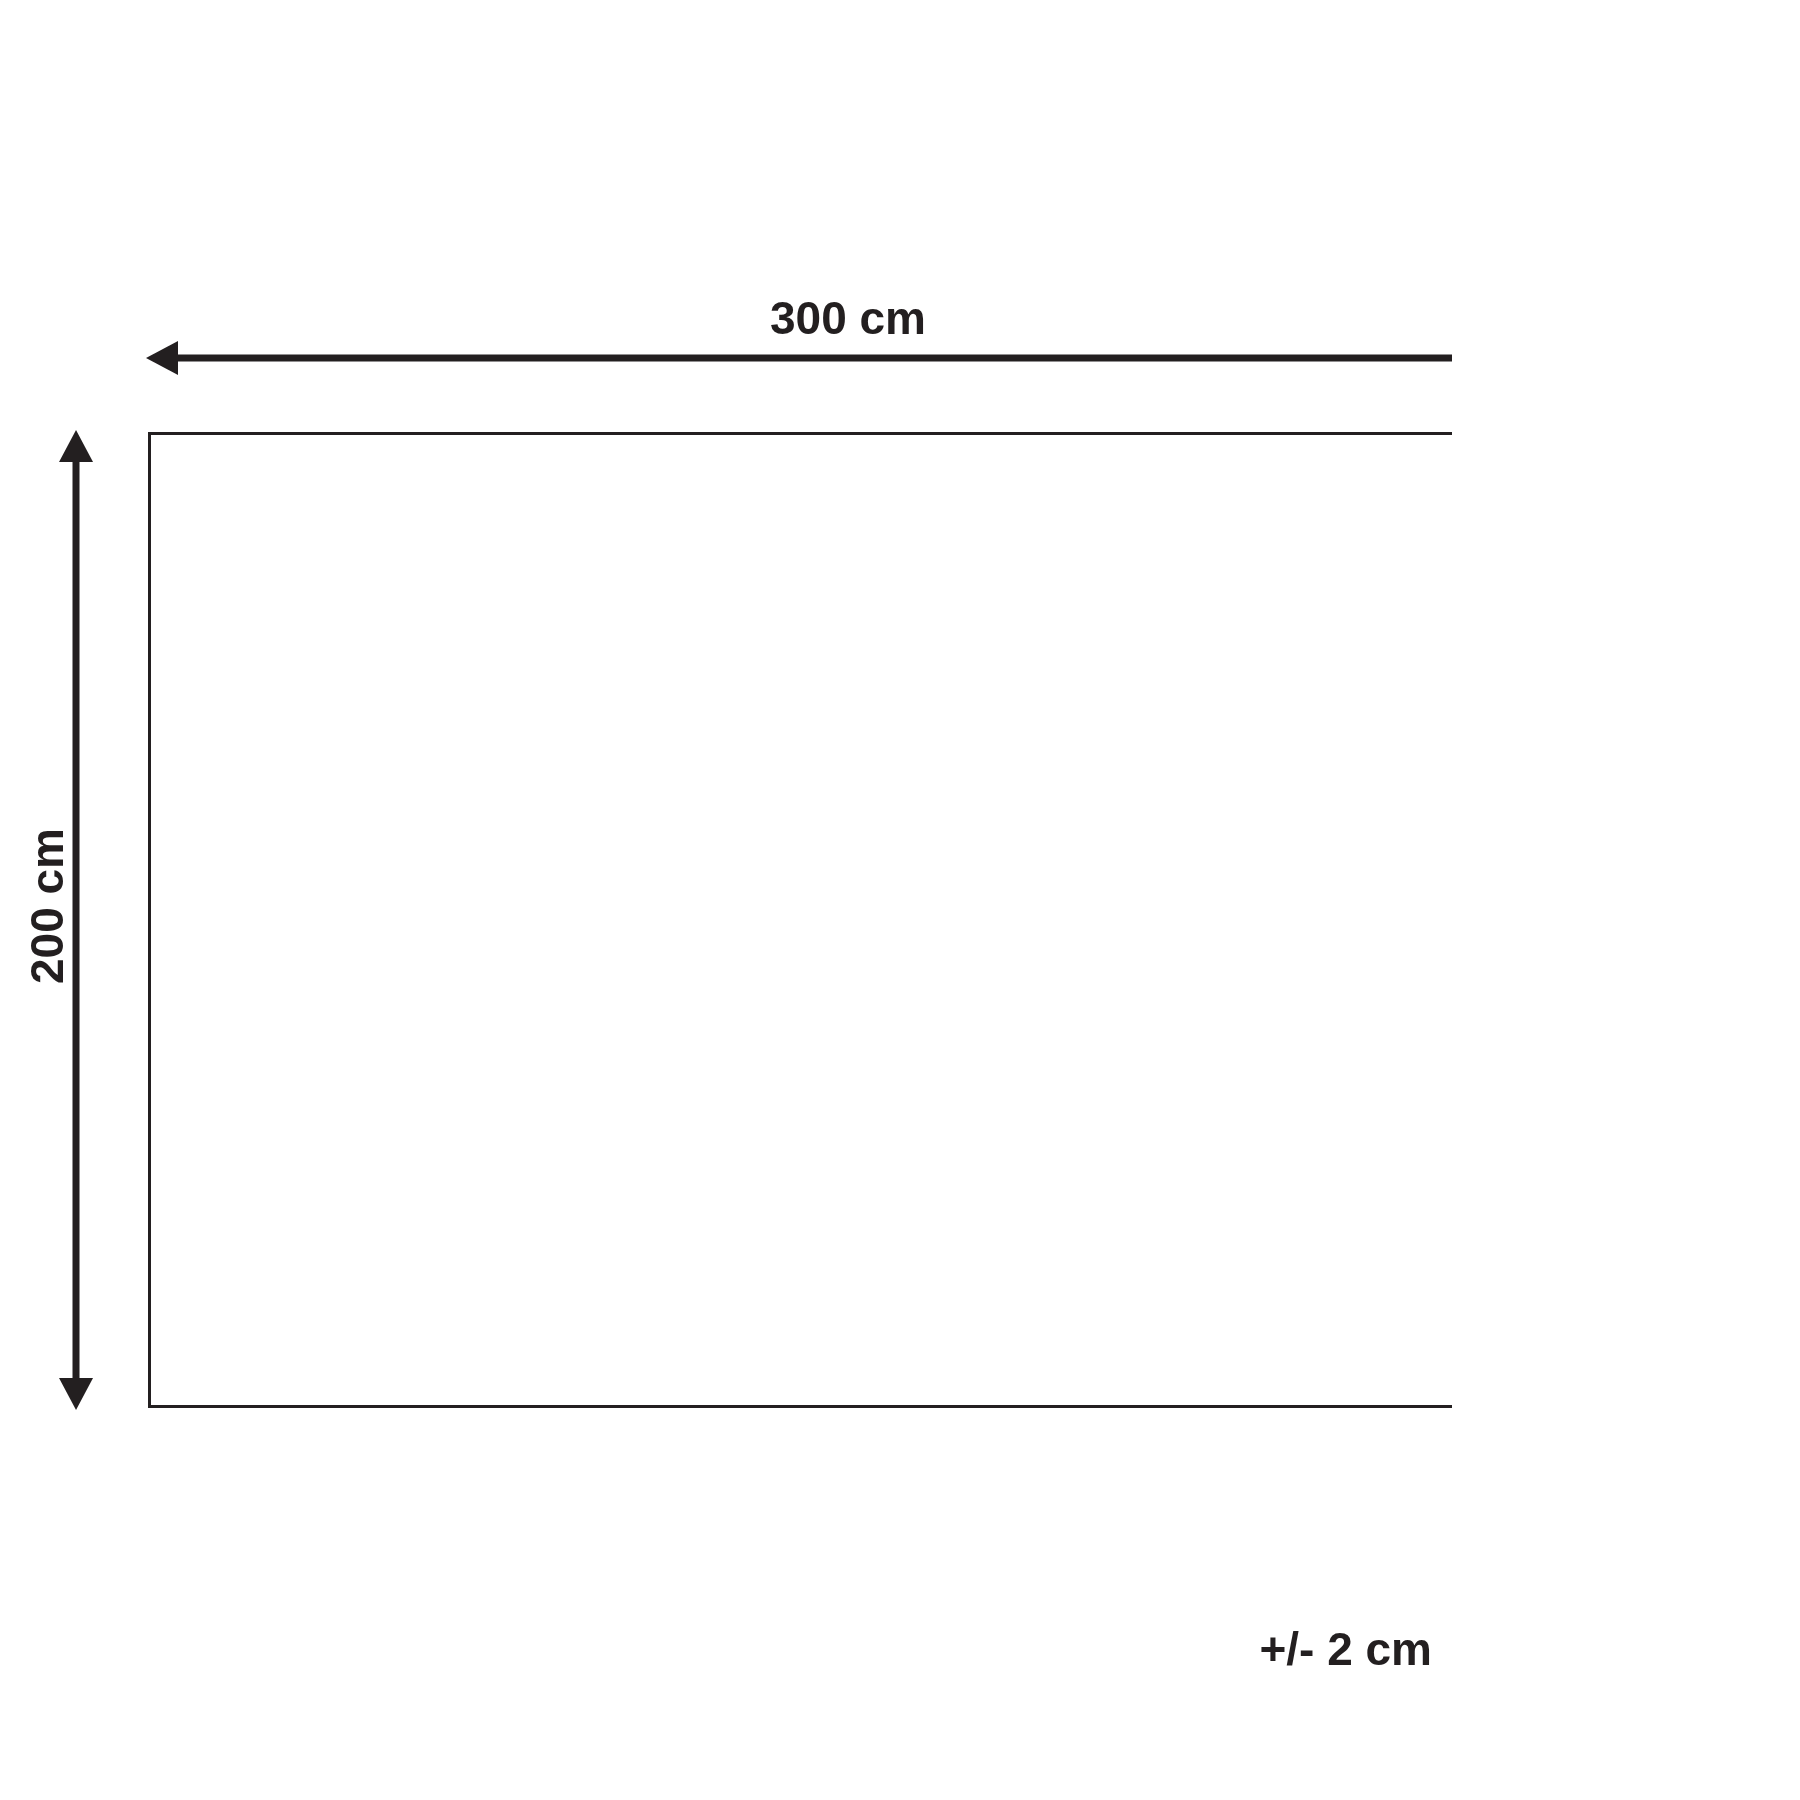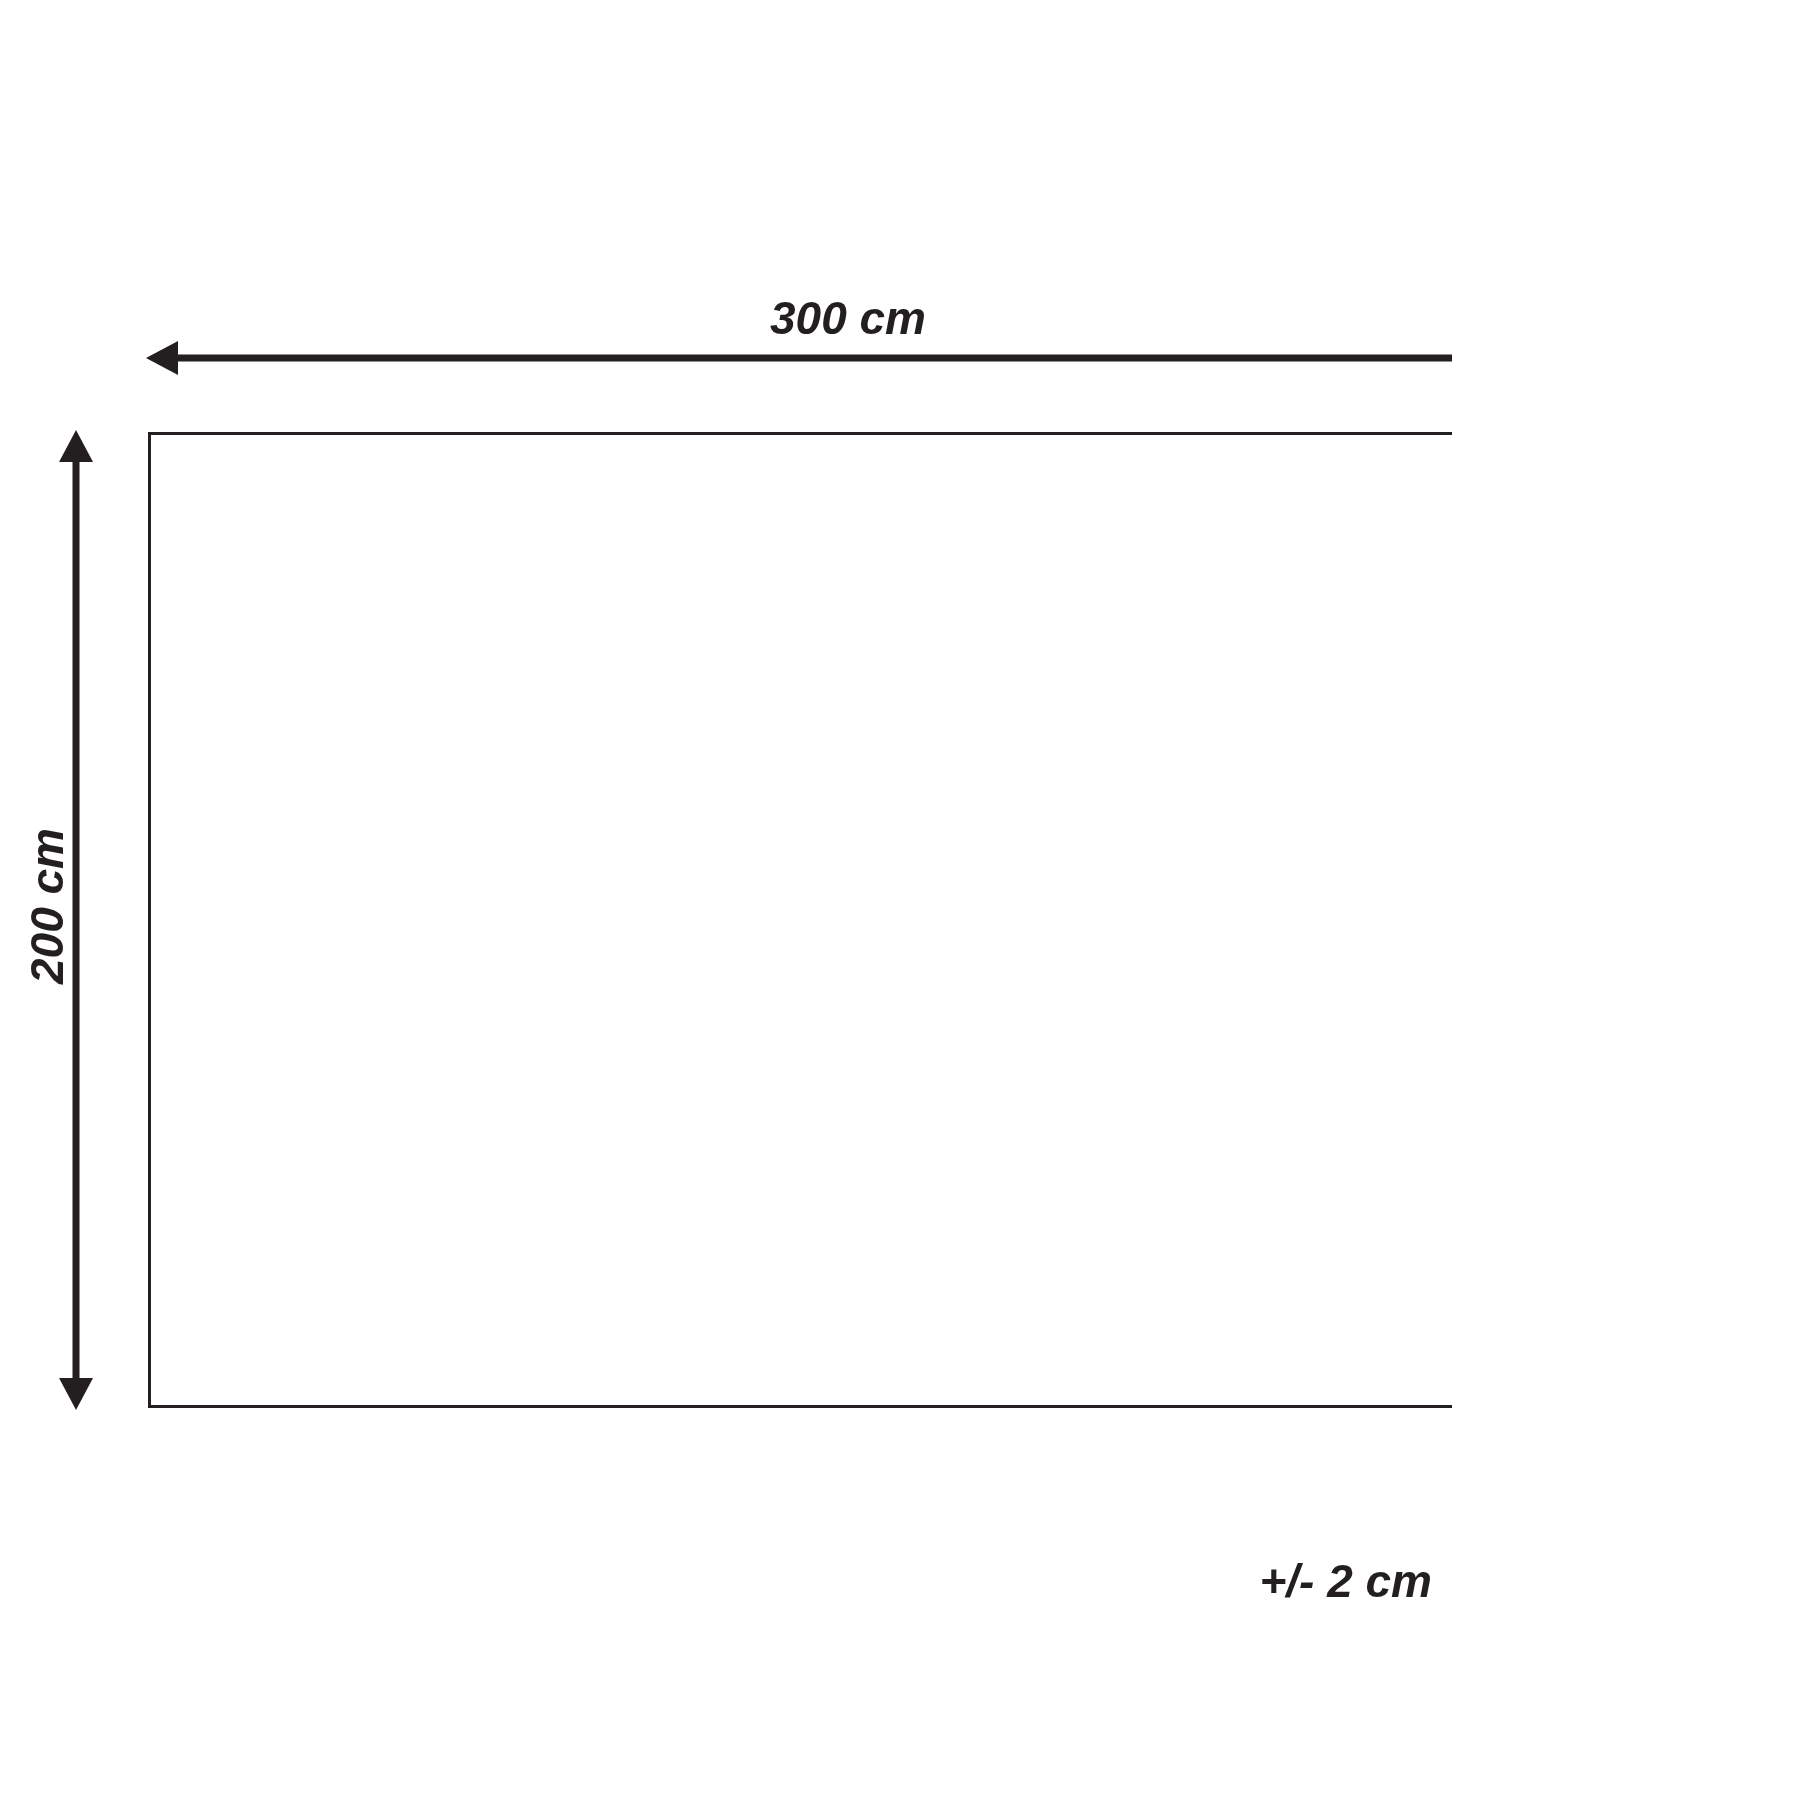--- a/index.html
+++ b/index.html
@@ -11,21 +11,20 @@
     padding: 0;
     background: var(--bg-color);
   }
   .canvas {
     position: relative;
     width: 1452px;
     height: 1800px;
     background: var(--bg-color);
     overflow: hidden;
     font-family: "Liberation Sans", sans-serif;
-    font-style: italic;
   }
   .overlay {
     position: absolute;
     left: 0;
     top: 0;
     pointer-events: none;
   }
   .overlay line {
     stroke: var(--line-color);
     stroke-width: 7;
@@ -56,21 +55,21 @@
     top: 293px;
     transform: translateX(-50%);
   }
   .height-label {
     left: 47px;
     top: 906px;
     transform: translate(-50%, -50%) rotate(-90deg);
   }
   .tolerance-label {
     right: 20px;
-    top: 1556px;
+    top: 1624px;
     text-align: right;
   }
 </style>
 </head>
 <body>
 
 <div class="canvas">
 
   <div class="label width-label">300 cm</div>
 

